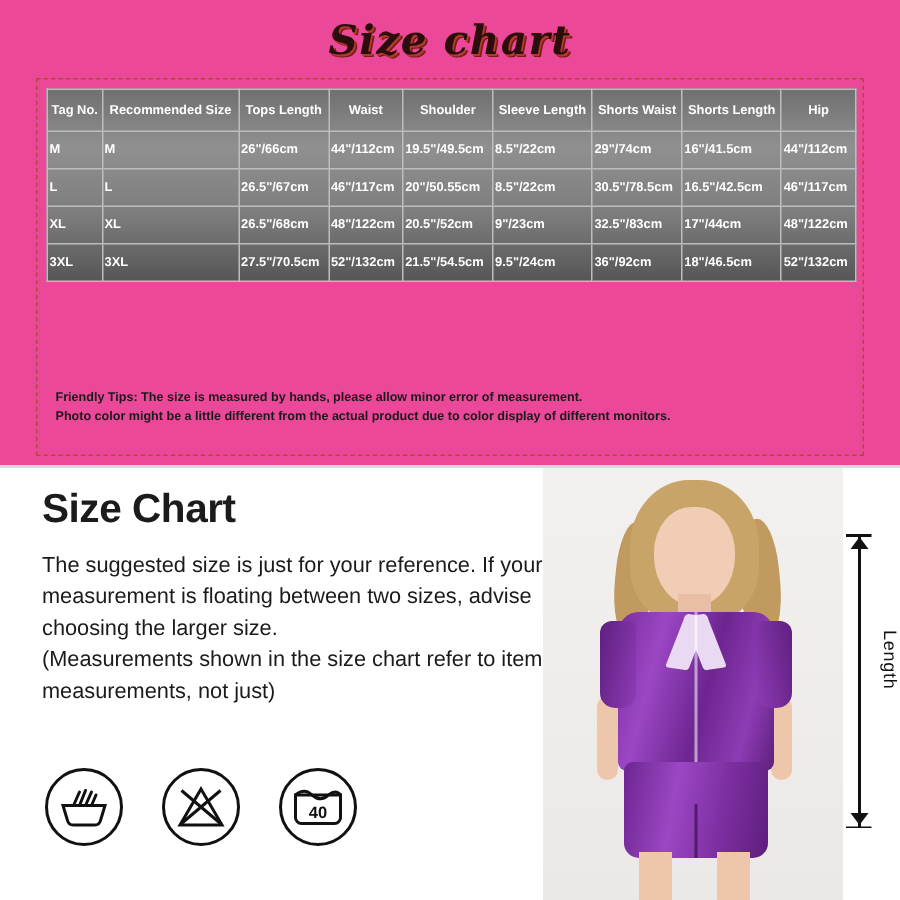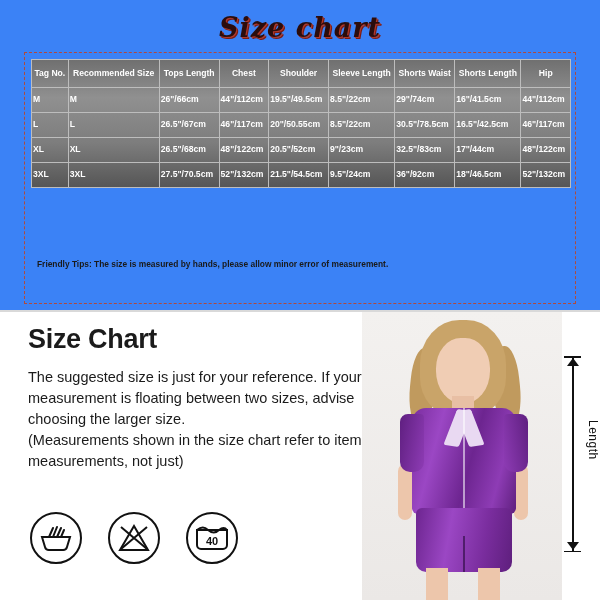--- a/index.html
+++ b/index.html
@@ -2,21 +2,21 @@
 <html><head>
 <meta charset="utf-8">
 <style>
   * { box-sizing: border-box; margin: 0; padding: 0; }
   html, body {
     width: 600px; height: 600px;
     background: #ffffff;
     font-family: "Liberation Sans", sans-serif;
     overflow: hidden;
   }
-  .page { position: relative; width: 600px; height: 600px; background: #3b82f6; }
+  .page { position: relative; width: 600px; height: 600px; background: #ec4899; }
 
   
   .top-title {
     text-align: center;
     font-family: "DejaVu Serif", serif;
     font-weight: bold;
     font-size: 27px;
     letter-spacing: 1px;
     color: #2b0d0d;
     padding-top: 12px;
@@ -202,21 +202,21 @@
   <div class="top-title">Size chart</div>
 
   <div class="dashed-box">
     <div class="tbl-wrap">
       <table>
         <thead>
           <tr>
             <th>Tag No.</th>
             <th>Recommended Size</th>
             <th>Tops Length</th>
-            <th>Chest</th>
+            <th>Waist</th>
             <th>Shoulder</th>
             <th>Sleeve Length</th>
             <th>Shorts Waist</th>
             <th>Shorts Length</th>
             <th>Hip</th>
           </tr>
         </thead>
         <tbody>
           <tr>
             <td class="first">M</td>
@@ -261,20 +261,21 @@
             <td>36"/92cm</td>
             <td>18"/46.5cm</td>
             <td>52"/132cm</td>
           </tr>
         </tbody>
       </table>
     </div>
 
     <div class="tips">
       <div>Friendly Tips: The size is measured by hands, please allow minor error of measurement.</div>
+      <div>Photo color might be a little different from the actual product due to color display of different monitors.</div>
     </div>
   </div>
 
   <div class="divider"></div>
 
   <div class="lower">
 
     <div class="lower-left">
       <div class="sc-heading">Size Chart</div>
       <div class="sc-para">The suggested size is just for your reference. If your measurement is floating between two sizes, advise choosing the larger size.</div>

